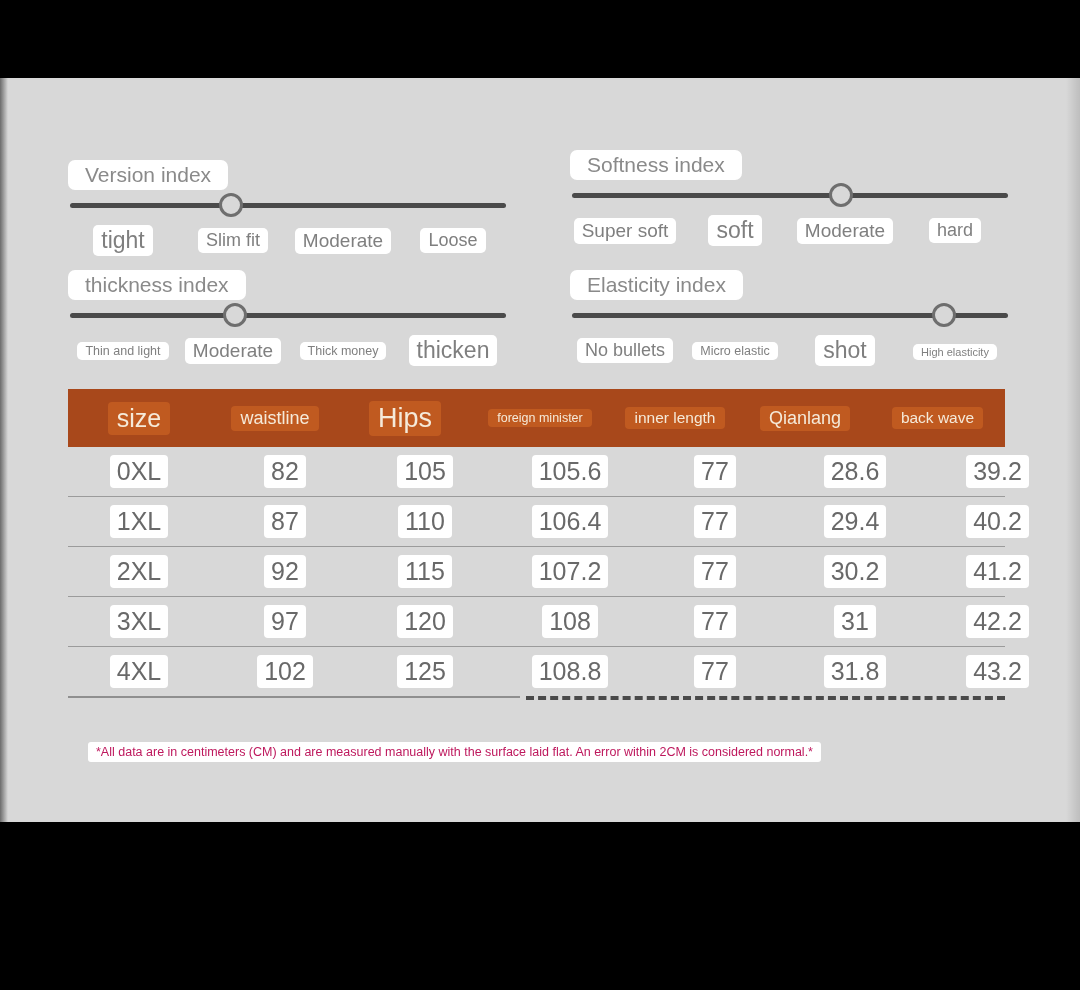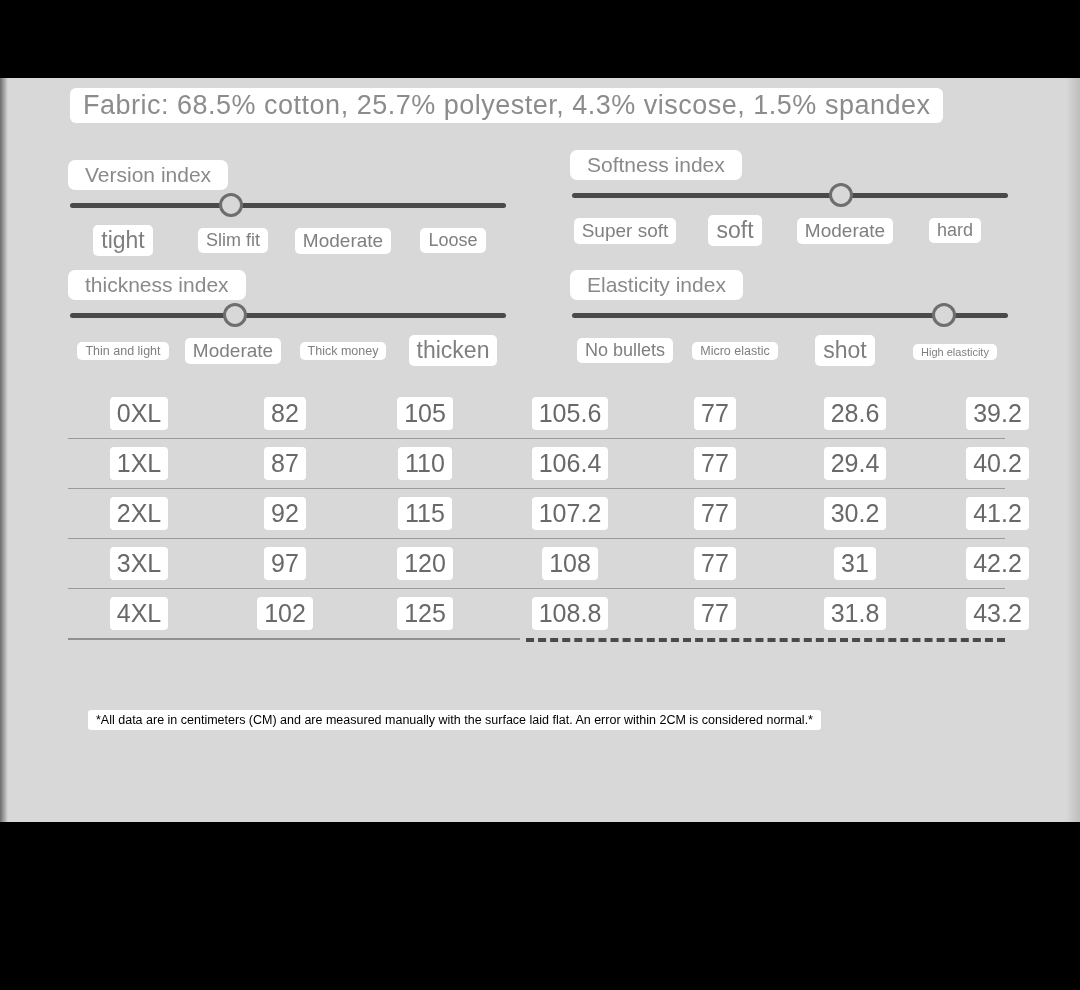--- a/index.html
+++ b/index.html
@@ -43,32 +43,31 @@
   .hem-sm{font-size:12.5px;} .hem-md{font-size:15.5px;} .hem-lg{font-size:18px;}
   .hem-xl{font-size:25px;} .hem-xxl{font-size:27px;}
   .trow{height:49px;border-bottom:1px solid var(--separator,#9b9b9b);gap:10px;}
   .trow:last-child{border-bottom:none;}
   .vchip{background:var(--chip-bg,#fff);color:var(--value-text,#696969);border-radius:4px;
      padding:0 7px;font-size:25px;line-height:33px;white-space:nowrap;}
   .tbottom{display:flex;align-items:flex-start;height:6px;}
   .tb-left{width:452px;border-top:2px solid #8f8f8f;}
   .tb-right{flex:1;border-top:4px dashed #4a4a4a;margin-left:6px;}
 
-  .footnote{position:absolute;left:88px;top:632px;padding:3px 8px;border-radius:3px;
-     font-size:12.5px;color:#000000;white-space:nowrap;}
+  .footnote{position:absolute;left:88px;top:664px;padding:3px 8px;border-radius:3px;
+     font-size:12.5px;color:#be185d;white-space:nowrap;}
 </style>
 </head>
 <body>
 
 <div class="stage">
   <div class="letterbox lb-top"></div>
 
   <div class="content">
 
-    <div class="chip fabric-banner">Fabric: 68.5% cotton, 25.7% polyester, 4.3% viscose, 1.5% spandex</div>
 
     <div class="slider-block sb-v"><div class="chip slider-title">Version index</div><div class="track-wrap">
           <div class="track-line"></div>
           <div class="knob" style="left: calc(37% - 12px);"></div>
         </div><div class="slider-labels">
           <div class="slot"><span class="chip lbl em-xl">tight</span></div>
           <div class="slot"><span class="chip lbl em-lg">Slim fit</span></div>
           <div class="slot"><span class="chip lbl em-md">Moderate</span></div>
           <div class="slot"><span class="chip lbl em-lg">Loose</span></div>
         </div></div>
@@ -94,20 +93,29 @@
           <div class="track-line"></div>
           <div class="knob" style="left: calc(85% - 12px);"></div>
         </div><div class="slider-labels">
           <div class="slot"><span class="chip lbl em-lg">No bullets</span></div>
           <div class="slot"><span class="chip lbl em-sm">Micro elastic</span></div>
           <div class="slot"><span class="chip lbl em-xl">shot</span></div>
           <div class="slot"><span class="chip lbl em-xs">High elasticity</span></div>
         </div></div>
 
     <div class="table">
+      <div class="thead tgrid" id="thead">
+          <span class="hchip hem-xl">size</span>
+          <span class="hchip hem-lg">waistline</span>
+          <span class="hchip hem-xxl">Hips</span>
+          <span class="hchip hem-sm">foreign minister</span>
+          <span class="hchip hem-md">inner length</span>
+          <span class="hchip hem-lg">Qianlang</span>
+          <span class="hchip hem-md">back wave</span>
+        </div>
       <div id="tbody">
           <div class="trow tgrid">
             <span class="vchip">0XL</span>
             <span class="vchip">82</span>
             <span class="vchip">105</span>
             <span class="vchip">105.6</span>
             <span class="vchip">77</span>
             <span class="vchip">28.6</span>
             <span class="vchip">39.2</span>
           </div>

